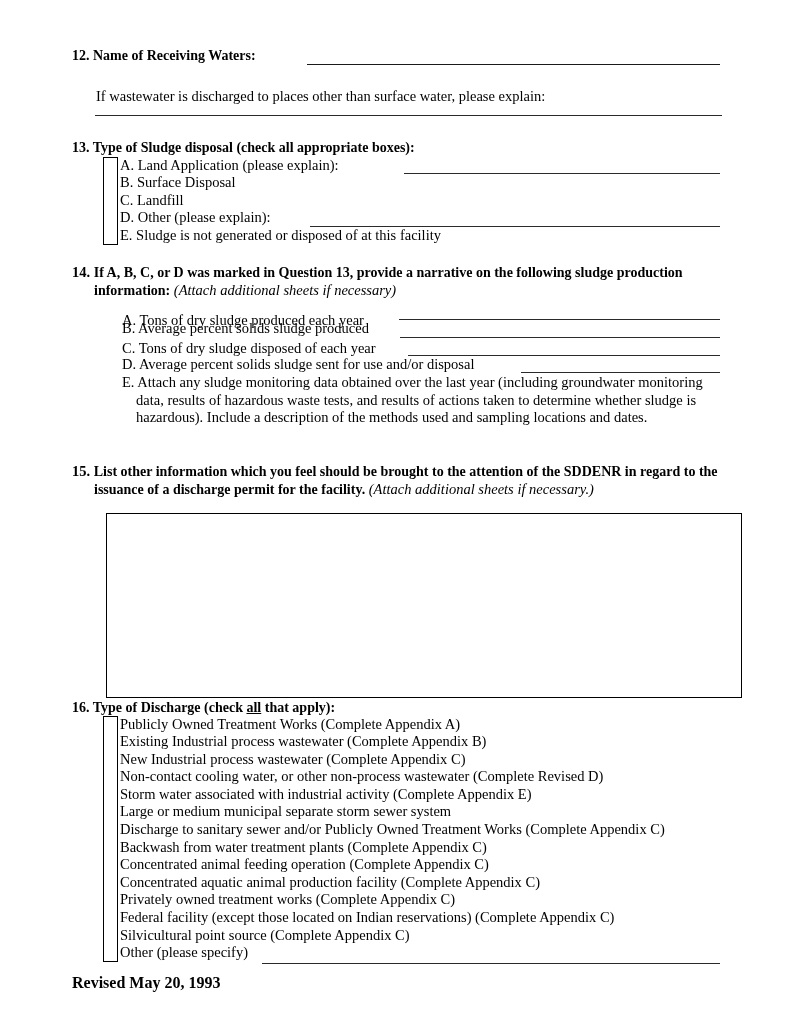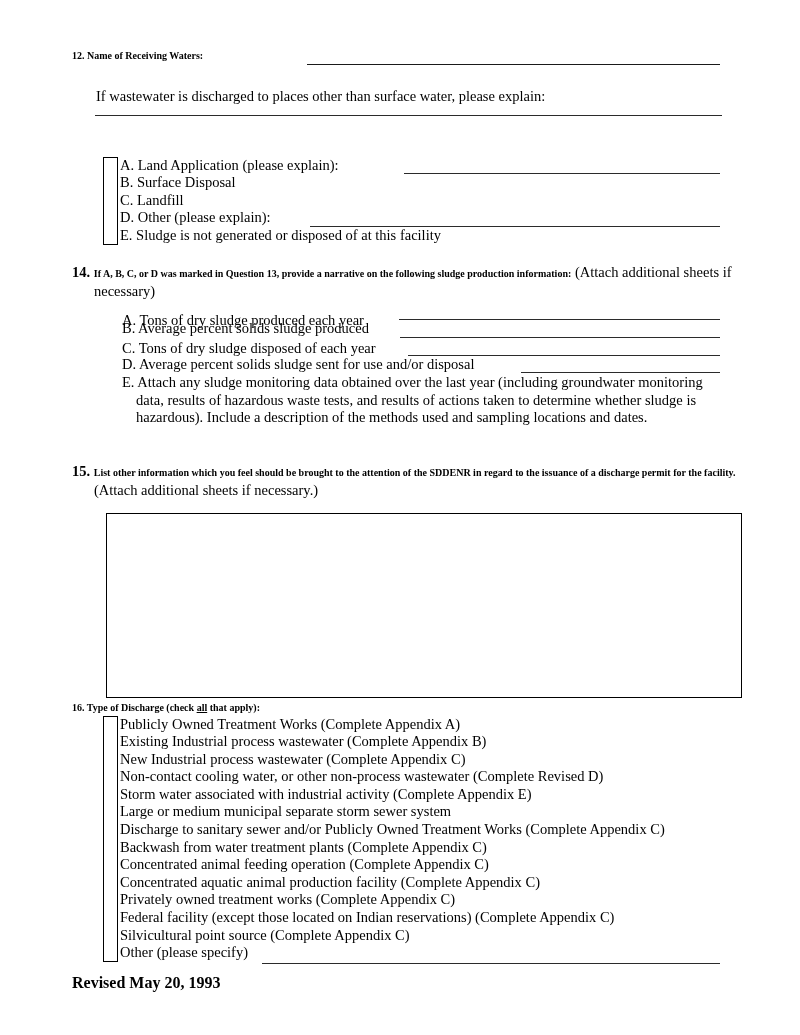--- a/index.html
+++ b/index.html
@@ -22,28 +22,29 @@
   }
 
   
   .q-block {
     position: absolute;
     font-size: 14.5px;
     line-height: 17.6px;
   }
   .q-head {
     font-weight: bold;
-    font-size: 10px;
+    font-size: 14px;
     line-height: 17.6px;
   }
   .q-num {
     font-weight: bold;
   }
   .normal {
     font-weight: normal;
+    font-style: italic;
   }
 
   
   .hang {
     padding-left: 22px;
     text-indent: -22px;
   }
 
   
   .rule {
@@ -118,20 +119,24 @@
     <span>12.</span>
     <span>Name of Receiving Waters:</span>
   </div>
   <div class="rule" style="left:307px; top:64px; width:413px;"></div>
 
   <div class="q-block" style="left:96px; top:88px;">
     <span>If wastewater is discharged to places other than surface water, please explain:</span>
   </div>
   <div class="rule-thin" style="left:95px; top:115px; width:627px;"></div>
 
+  <div class="q-block q-head" style="left:72px; top:139px;">
+    <span>13.</span>
+    <span>Type of Sludge disposal (check all appropriate boxes):</span>
+  </div>
 
   <div class="cb-stack" style="left:103px; top:157px;">
     <div class="cb-row">
       <span class="cb"></span>
       <span class="cb-label">A. Land Application (please explain):</span>
     </div>
     <div class="cb-row">
       <span class="cb"></span>
       <span class="cb-label">B. Surface Disposal</span>
     </div>

